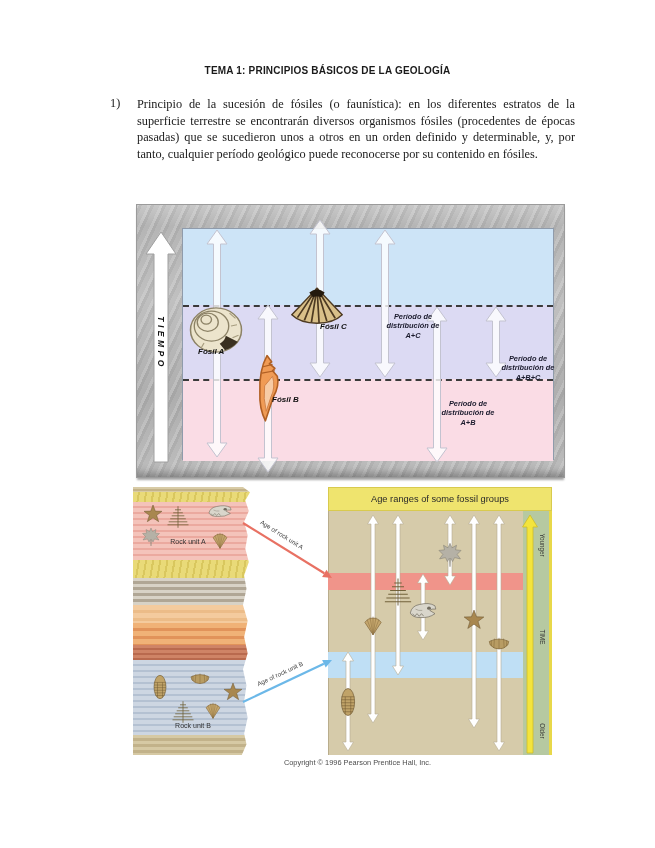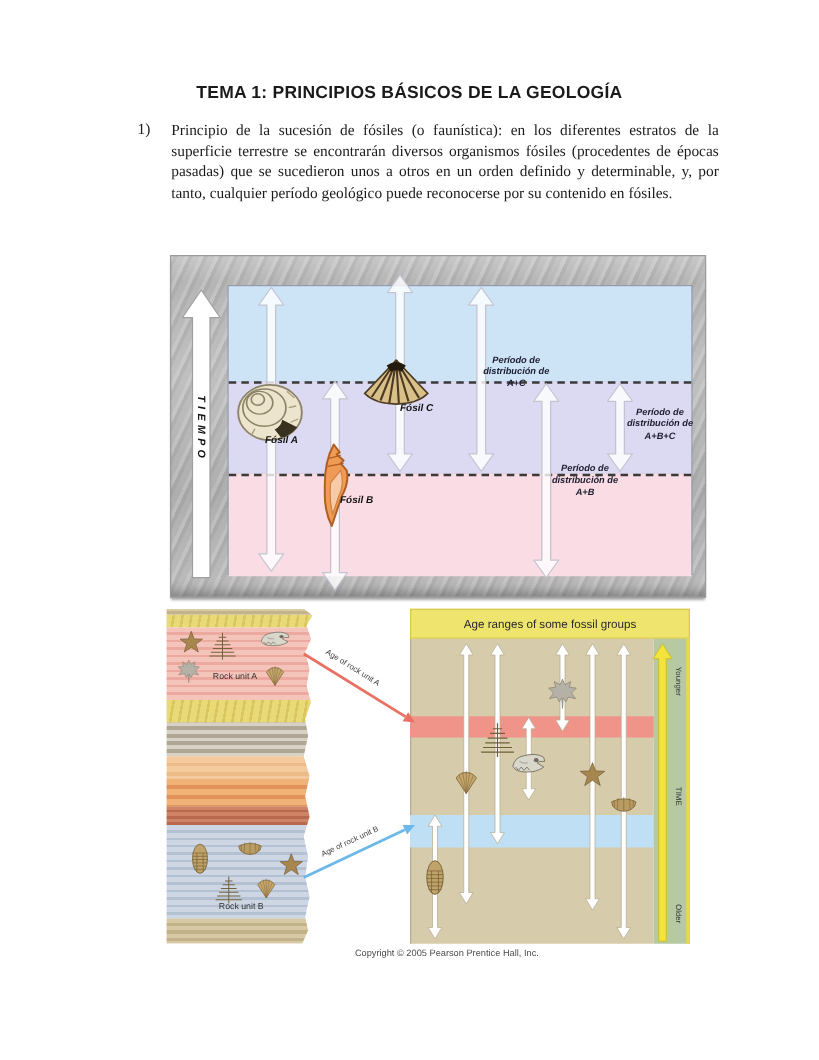--- a/index.html
+++ b/index.html
@@ -2,21 +2,21 @@
 <html><head>
 <meta charset="utf-8">
 <style>
   html,body{margin:0;padding:0;background:#fff;}
   .page{position:relative;width:655px;height:848px;background:#ffffff;overflow:hidden;
         font-family:"Liberation Serif",serif;color:#1a1a1a;}
   .abs{position:absolute;}
 
   
   .doc-title{top:65px;left:0;width:655px;text-align:center;
-    font-family:"Liberation Sans",sans-serif;font-size:14px;font-weight:bold;letter-spacing:.2px;}
+    font-family:"Liberation Sans",sans-serif;font-size:10px;font-weight:bold;letter-spacing:.2px;}
   .para{top:96px;left:110px;width:456px;}
   .para .num{position:absolute;left:0;top:0;font-size:12.3px;}
   .para .txt{margin-left:27px;width:438px;font-size:12.3px;line-height:16.6px;
     text-align:justify;text-justify:inter-word;}
   .copyright{top:758px;left:145px;width:425px;text-align:center;
     font-family:"Liberation Sans",sans-serif;font-size:7.4px;color:#4d4d4d;}
 
   
   .fig1{top:204px;left:136px;width:429px;height:274px;
     background:
@@ -31,21 +31,21 @@
   .dash{left:0;width:100%;height:0;border-top:2px dashed #3a3a3a;}
   .f1-overlay{left:0;top:0;width:429px;height:274px;}
   .f1arrow{fill:rgba(255,255,255,.8);stroke:#c3c3d0;stroke-width:1;stroke-linejoin:round;}
   .tiempo-arrow{fill:#ffffff;stroke:#a0a0a0;stroke-width:1;stroke-linejoin:round;}
   .tiempo-text{left:25px;top:139px;transform:translate(-50%,-50%) rotate(90deg);
     font-family:"Liberation Sans",sans-serif;font-size:8.5px;font-weight:bold;font-style:italic;
     letter-spacing:3.5px;white-space:nowrap;color:#111;}
   .fossil-label{font-family:"Liberation Sans",sans-serif;font-size:8px;font-weight:bold;
     font-style:italic;color:#111;white-space:nowrap;}
   .period-label{font-family:"Liberation Sans",sans-serif;font-size:7.4px;font-weight:bold;
-    font-style:italic;color:#1c1c2e;text-align:center;line-height:1.28;}
+    font-style:italic;color:#1c1c2e;text-align:center;line-height:1.28;margin-top:29px;}
 
   
   .fig2{top:485px;left:130px;width:425px;height:272px;}
   .rockcol{left:3px;top:2px;width:117px;height:268px;
     clip-path:polygon(0% 0%,94% 0%,100% 2%,96% 5%,99% 9%,95% 13%,98% 18%,96% 23%,99% 28%,95% 33%,97% 38%,94% 44%,98% 50%,95% 56%,98% 62%,94% 68%,97% 74%,95% 80%,98% 86%,95% 92%,97% 96%,93% 100%,0% 100%);}
   .layer{left:0;width:100%;}
   .lay-tan-top{top:0;height:5px;background:repeating-linear-gradient(180deg,#d8cba6 0 2px,#c4b389 2px 4px);}
   .lay-sand1{top:5px;height:10px;background:repeating-linear-gradient(100deg,#e9da78 0 5px,#d9c75e 5px 7px);}
   .lay-unitA{top:15px;height:58px;background:repeating-linear-gradient(180deg,#f4c3ba 0 4px,#eba99f 4px 6px);}
   .lay-sand2{top:73px;height:18px;background:repeating-linear-gradient(100deg,#e9da78 0 5px,#d9c75e 5px 7px);}
@@ -165,21 +165,21 @@
     <svg class="icon" style="left:50px;top:100px" width="60" height="52" viewBox="0 0 40 40" preserveAspectRatio="none">
         <use href="#sym-ammonite"></use>
       </svg>
     <svg class="icon" style="left:112px;top:150px" width="38" height="70" viewBox="0 0 24 44" preserveAspectRatio="none">
         <use href="#sym-conch"></use>
       </svg>
     <svg class="icon" style="left:153px;top:80px" width="56" height="42" viewBox="0 0 40 30" preserveAspectRatio="none">
         <use href="#sym-limpet"></use>
       </svg>
 
-    <div class="abs fossil-label" style="left:76px;top:143px">Fósil A</div>
+    <div class="abs fossil-label" style="left:62px;top:143px">Fósil A</div>
     <div class="abs fossil-label" style="left:136px;top:191px">Fósil B</div>
     <div class="abs fossil-label" style="left:184px;top:118px">Fósil C</div>
 
     <div class="abs period-label" style="left:245px;top:79px;width:64px">Período de distribución de A+C</div>
     <div class="abs period-label" style="left:361px;top:121px;width:62px">Período de distribución de A+B+C</div>
     <div class="abs period-label" style="left:300px;top:166px;width:64px">Período de distribución de A+B</div>
   </div>
 
   <div class="abs fig2">
 
@@ -273,15 +273,15 @@
         <use href="#sym-leaf"></use>
       </svg>
     <svg class="icon" style="left:333px;top:124px" width="22" height="22" viewBox="0 0 40 40">
         <use href="#sym-starfish"></use>
       </svg>
     <svg class="icon" style="left:356px;top:150px" width="26" height="20" viewBox="0 0 40 40" preserveAspectRatio="none">
         <use href="#sym-brachiopod"></use>
       </svg>
   </div>
 
-  <div class="abs copyright">Copyright © 2005 Pearson Prentice Hall, Inc.</div>
+  <div class="abs copyright">Copyright © 1996 Pearson Prentice Hall, Inc.</div>
 
 </div>
 
 </body></html>

